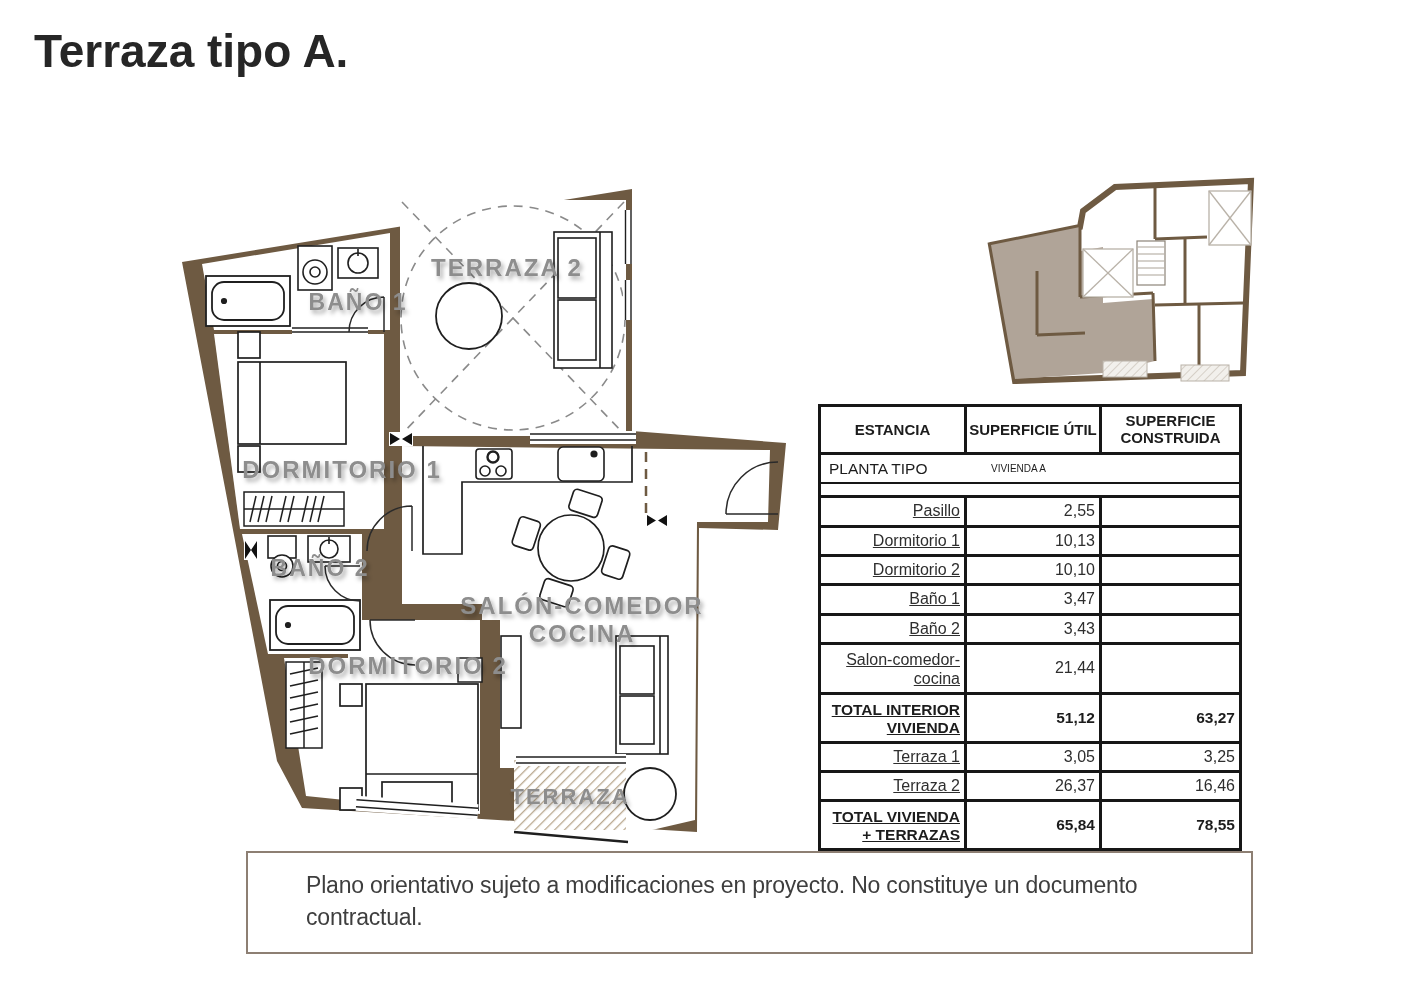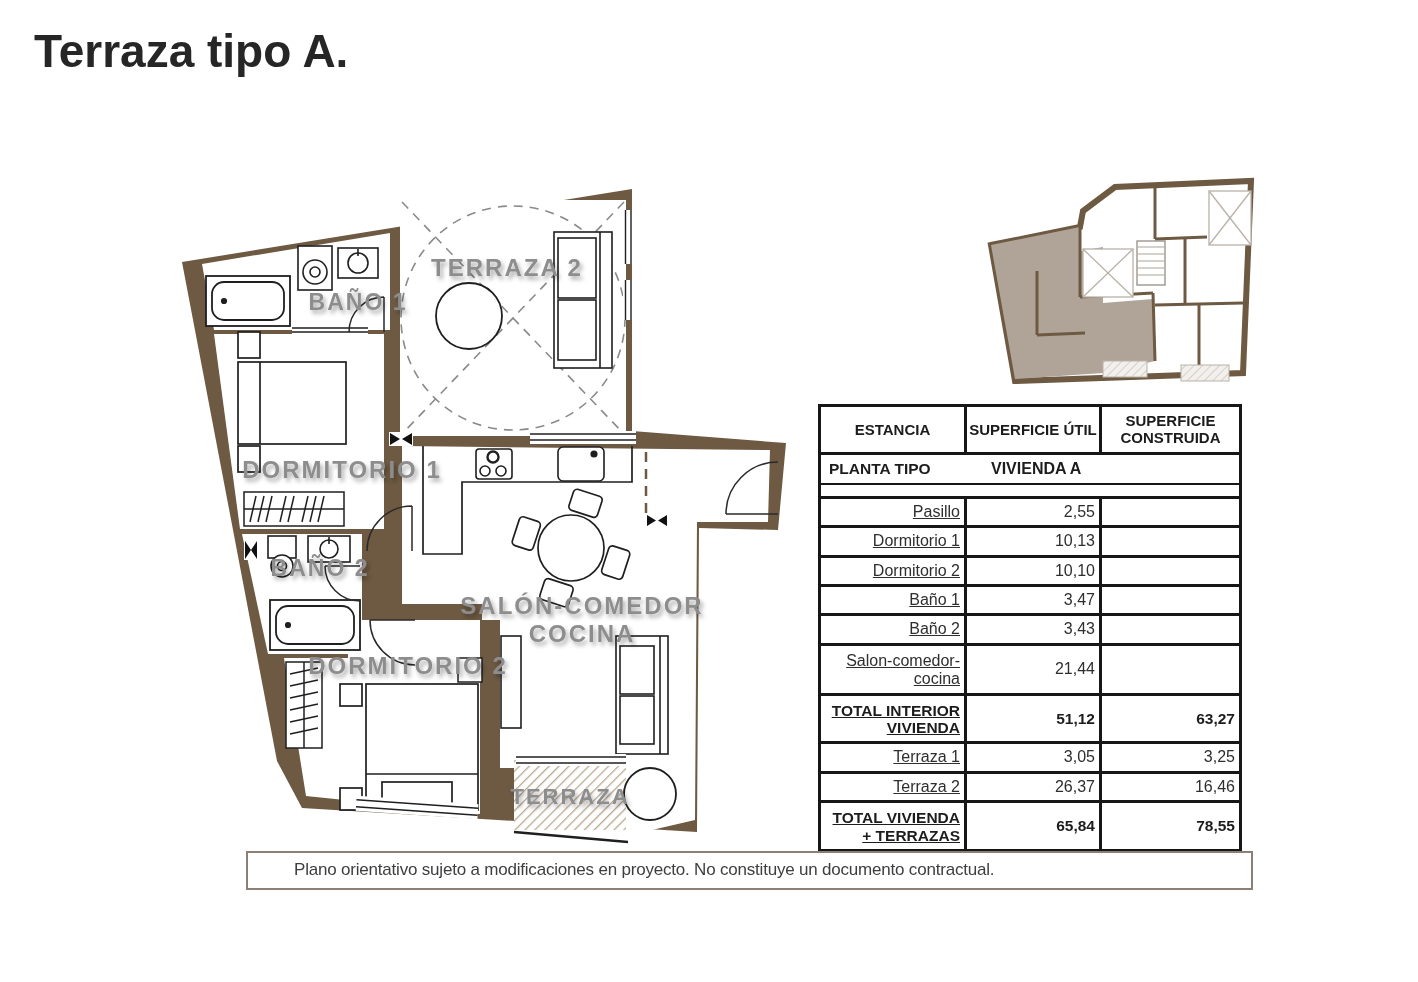--- a/index.html
+++ b/index.html
@@ -21,29 +21,29 @@
   .areas-table{position:absolute;left:818px;top:404px;width:421px;border-collapse:collapse;
                table-layout:fixed;color:#2e2e2e;}
   .areas-table th,.areas-table td{border:3px solid #171717;padding:4px 4px;
                font-size:16px;line-height:1.15;background:#fff;}
   .areas-table th{font-size:15px;font-weight:bold;text-align:center;padding:5px 2px;color:#1c1c1c;}
   .areas-table td.name{text-align:right;padding-left:8px;text-decoration:underline;}
   .areas-table td.num{text-align:right;}
   .areas-table tr.bold-row td{font-weight:bold;color:#1c1c1c;font-size:15.5px;}
   .areas-table tr.planta-row td{border-bottom-width:2px;padding:5px 0 5px 8px;}
   .planta-flex{display:flex;align-items:center;}
-  .planta-flex .pl{width:148px;font-weight:bold;font-size:15.5px;color:#1c1c1c;}
-  .planta-flex .pr{font-weight:bold;font-size:16px;color:#1c1c1c;padding-left:14px;}
+  .planta-flex .pl{width:148px;font-weight:normal;font-size:15.5px;color:#1c1c1c;}
+  .planta-flex .pr{font-weight:normal;font-size:10px;color:#1c1c1c;padding-left:14px;}
   .areas-table tr.spacer-row td{height:11px;padding:0;border-top-width:2px;}
   .areas-table td.tall{padding-top:6px;}
 
   
   .disclaimer{position:absolute;left:246px;top:851px;width:1007px;box-sizing:border-box;
               border:2px solid #8d7f73;padding:5px 10px 7px 46px;background:#fff;}
-  .disclaimer p{margin:0;font-size:17px;line-height:1.38;color:#3e3e3e;letter-spacing:-0.2px;}
+  .disclaimer p{margin:12px;font-size:23px;line-height:1.38;color:#3e3e3e;letter-spacing:-0.2px;}
 </style>
 </head>
 <body>
 
 <div class="canvas">
 
   <h1 class="page-title">Terraza tipo A.</h1>
 
   <svg class="floorplan" viewBox="0 0 612 662">
     <defs>

